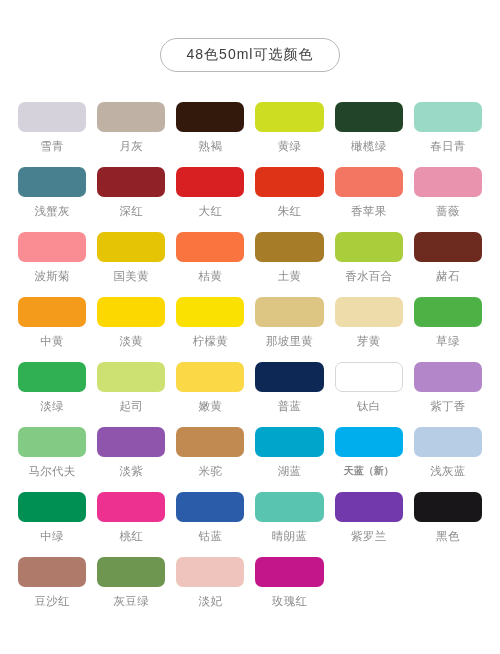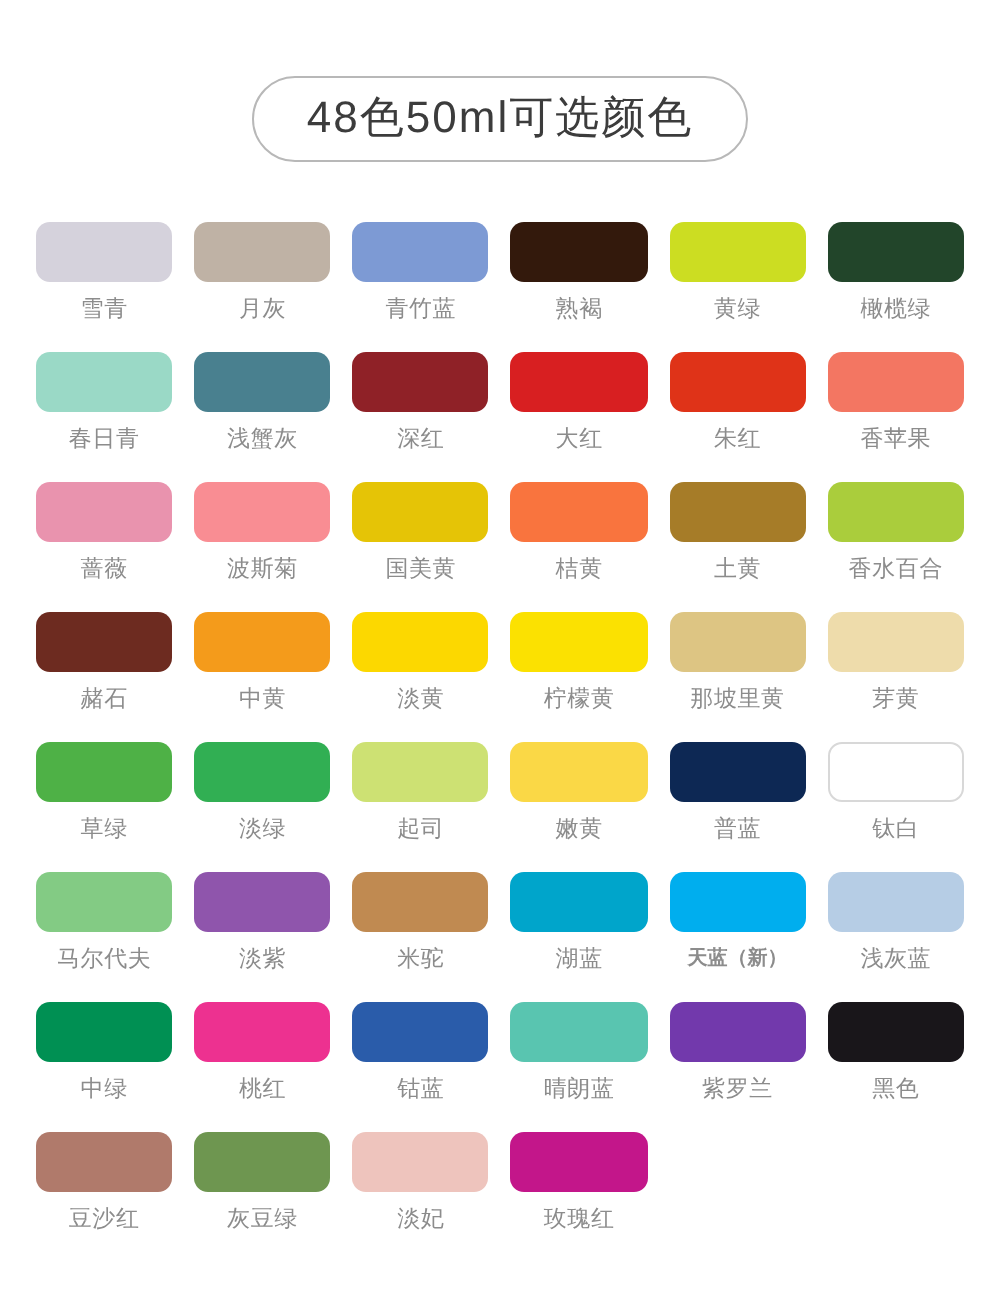--- a/index.html
+++ b/index.html
@@ -21,21 +21,21 @@
   }
   .title-wrap {
     padding-top: 38px;
     display: flex;
     justify-content: center;
   }
   .title-pill {
     border: 1.5px solid #b8b8b8;
     border-radius: 22px;
     padding: 8px 26px 9px 26px;
-    font-size: 22px;
+    font-size: 14px;
     color: #3c3c3c;
     letter-spacing: 1px;
     line-height: 1.1;
     white-space: nowrap;
   }
   .grid {
     margin-top: 30px;
     padding: 0 18px;
     display: grid;
     grid-template-columns: repeat(6, 1fr);
@@ -84,24 +84,20 @@
   <div class="grid">
       <div class="cell">
         <div class="swatch" style="background: rgb(213, 210, 220);"></div>
         <div class="label">雪青</div>
       </div>
       <div class="cell">
         <div class="swatch" style="background: rgb(191, 178, 165);"></div>
         <div class="label">月灰</div>
       </div>
       <div class="cell">
-        <div class="swatch" style="background: rgb(125, 154, 212);"></div>
-        <div class="label">青竹蓝</div>
-      </div>
-      <div class="cell">
         <div class="swatch" style="background: rgb(51, 25, 12);"></div>
         <div class="label">熟褐</div>
       </div>
       <div class="cell">
         <div class="swatch" style="background: rgb(204, 221, 34);"></div>
         <div class="label">黄绿</div>
       </div>
       <div class="cell">
         <div class="swatch" style="background: rgb(34, 69, 42);"></div>
         <div class="label">橄榄绿</div>
@@ -196,20 +192,24 @@
       </div>
       <div class="cell">
         <div class="swatch" style="background: rgb(13, 40, 84);"></div>
         <div class="label">普蓝</div>
       </div>
       <div class="cell">
         <div class="swatch bordered" style="background: rgb(255, 255, 255);"></div>
         <div class="label">钛白</div>
       </div>
       <div class="cell">
+        <div class="swatch" style="background: rgb(178, 134, 200);"></div>
+        <div class="label">紫丁香</div>
+      </div>
+      <div class="cell">
         <div class="swatch" style="background: rgb(131, 203, 132);"></div>
         <div class="label">马尔代夫</div>
       </div>
       <div class="cell">
         <div class="swatch" style="background: rgb(143, 85, 172);"></div>
         <div class="label">淡紫</div>
       </div>
       <div class="cell">
         <div class="swatch" style="background: rgb(192, 138, 81);"></div>
         <div class="label">米驼</div>

